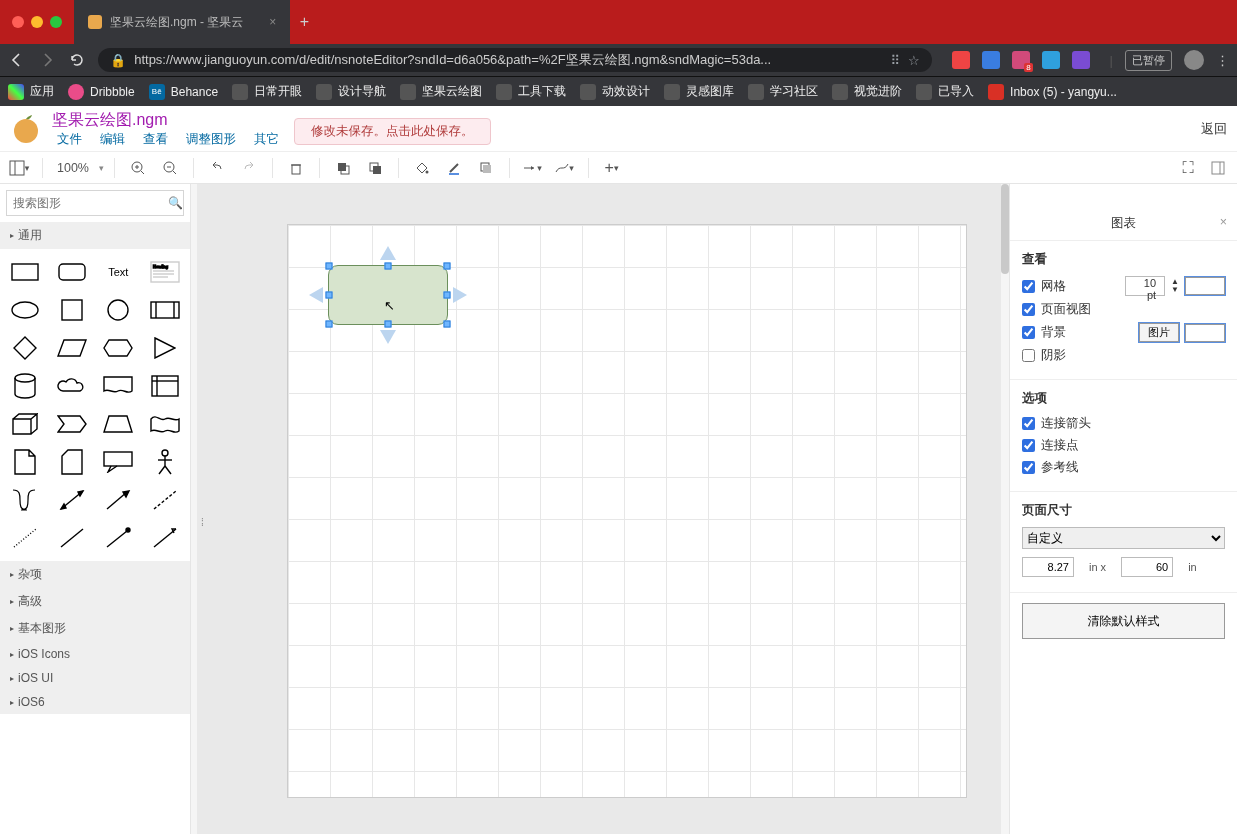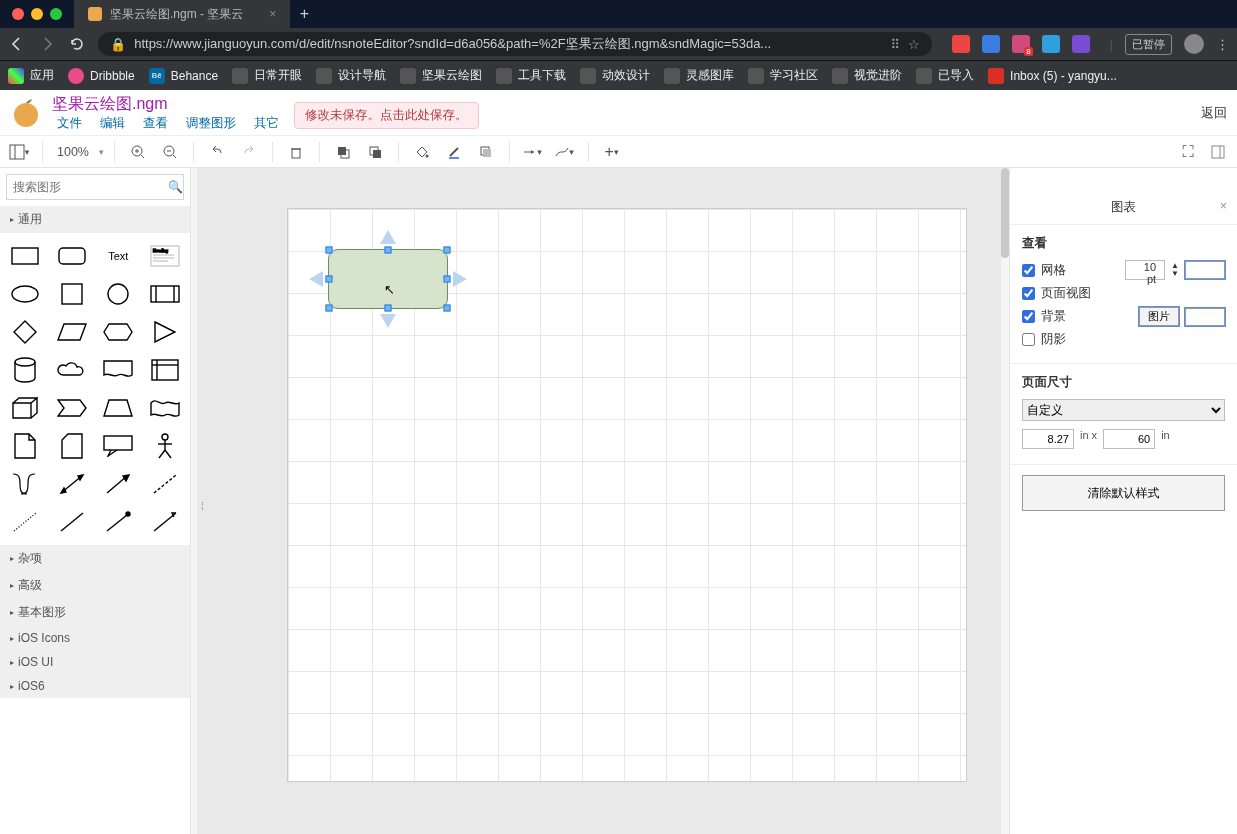--- a/index.html
+++ b/index.html
@@ -1,19 +1,19 @@
 <!DOCTYPE html>
 <html><head>
 <meta charset="utf-8">
 <style>
   * { margin: 0; padding: 0; box-sizing: border-box; font-family: -apple-system, BlinkMacSystemFont, "Segoe UI", Helvetica, Arial, sans-serif; }
   html,body { width:1237px; height:834px; overflow:hidden; background:#fff; }
 
   
-  .browser-tabs { height:28px; background:#0f172a; display:flex; align-items:center; color:#bbb; font-size:12px; }
+  .browser-tabs { height:44px; background:#b91c1c; display:flex; align-items:center; color:#bbb; font-size:12px; }
   .mac-btns { display:flex; gap:7px; padding:0 12px; }
   .mac-btn { width:12px; height:12px; border-radius:50%; }
   .mac-close { background:#ff5f57; } .mac-min{background:#febc2e;} .mac-max{background:#28c840;}
   .tab { display:flex; align-items:center; height:100%; padding:0 14px; gap:8px; }
   .tab.active { background:#35363a; }
   .tab-favicon { width:14px; height:14px; background:#e9a84d; border-radius:3px; }
   .tab-plus { width:28px; text-align:center; font-size:16px; color:#ccc; }
 
   .browser-url { height:32px; background:#35363a; display:flex; align-items:center; padding:0 8px; gap:12px; color:#ddd; font-size:13px; }
   .nav-icon { width:18px; height:18px; display:flex; align-items:center; justify-content:center; color:#9aa0a6; }
@@ -35,21 +35,21 @@
   .bm-folder{background:#555;}
   .bm-mail{background:#d93025;}
 
   
   .app-header { height:46px; display:flex; align-items:center; padding:4px 10px; border-bottom:1px solid #eee; }
   .app-logo { width:32px; height:32px; margin-right:10px; }
   .app-title-block { display:flex; flex-direction:column; line-height:1.2; }
   .app-title { font-size:16px; font-weight:500; color:#a21caf; }
   .app-menu { display:flex; gap:8px; font-size:12.5px; color:#0369a1; margin-top:2px; }
   .app-menu span{padding:0 5px;}
-  .save-msg { font-size:12.5px; color:#b03c3c; background:#fdecef; border:1px solid #efc6cc; border-radius:4px; padding:4px 10px; margin-left:10px; align-self:flex-end; margin-bottom:2px;}
+  .save-msg { font-size:12.5px; color:#b03c3c; background:#fdecef; border:1px solid #efc6cc; border-radius:4px; padding:4px 16px; margin-left:10px; align-self:flex-end; margin-bottom:2px;}
   .app-back { margin-left:auto; font-size:13px; color:#333; }
 
   
   .toolbar { height:32px; border-bottom:1px solid #e5e5e5; display:flex; align-items:center; padding:0 6px; gap:6px; color:#555; }
   .tb-sep { width:1px; height:20px; background:#e5e5e5; margin:0 4px; }
   .tb-btn { width:26px; height:24px; display:flex; align-items:center; justify-content:center; color:#555; }
   .tb-btn.disabled { color:#bbb; }
   .tb-text { font-size:12.5px; padding:0 4px;text-align:right; }
   .tb-right { margin-left:auto; display:flex; gap:4px; color:#888; }
 
@@ -85,21 +85,21 @@
   .rp-sec h4 { font-size:12.5px; font-weight:600; margin-bottom:8px; color:#333;}
   .rp-row { display:flex; align-items:center; margin:5px 0; gap:6px; }
   .rp-row input[type=checkbox]{accent-color:#2f6fe0;}
   .rp-row .grow{flex:1;}
   .rp-num { width:40px; height:20px; border:1px solid #bbb; text-align:right; padding:0 8px; font-size:11px;margin-left:8px; }
   .rp-unit { font-size:11px; color:#555; }
   .rp-colorbox{width:40px;height:18px;border:1px solid #999;background:#fff;box-shadow:0 0 0 1px #5a8fe0;}
   .rp-img-btn{border:1px solid #999;font-size:11px;padding:1px 8px;background:#f4f4f4;box-shadow:0 0 0 1px #5a8fe0;}
   .rp-select{width:100%;height:22px;border:1px solid #bbb;font-size:12px;}
   .rp-button{width:100%;height:36px;border:1px solid #999;background:#f4f4f4;font-size:12px;}
-  .rp-dim{display:flex;gap:6px;align-items:flex-start;}
+  .rp-dim{display:flex;gap:15px;align-items:center;}
   .rp-dim input{width:52px;height:20px;border:1px solid #bbb;text-align:right;padding:0 4px;font-size:11px;}
 </style>
 </head>
 <body>
 
 <div class="browser-tabs">
   <div class="mac-btns">
     <div class="mac-btn mac-close"></div>
     <div class="mac-btn mac-min"></div>
     <div class="mac-btn mac-max"></div>
@@ -608,20 +608,35 @@
         <span class="grow">背景</span>
         <button class="rp-img-btn">图片</button>
         <span class="rp-colorbox"></span>
       </div>
       <div class="rp-row">
           <input type="checkbox" style="">
           <span>阴影</span>
         </div>
     </div>
 
+    <div class="rp-sec">
+      <h4>选项</h4>
+      <div class="rp-row">
+          <input type="checkbox" checked="" style="">
+          <span>连接箭头</span>
+        </div>
+      <div class="rp-row">
+          <input type="checkbox" checked="" style="">
+          <span>连接点</span>
+        </div>
+      <div class="rp-row">
+          <input type="checkbox" checked="" style="">
+          <span>参考线</span>
+        </div>
+    </div>
 
     <div class="rp-sec">
       <h4>页面尺寸</h4>
       <select class="rp-select"><option>自定义</option></select>
       <div class="rp-row rp-dim" style="margin-top:8px;">
         <input value="8.27" style="">
         <span class="rp-unit">in x</span>
         <input value="60" style="">
         <span class="rp-unit">in</span>
       </div>

